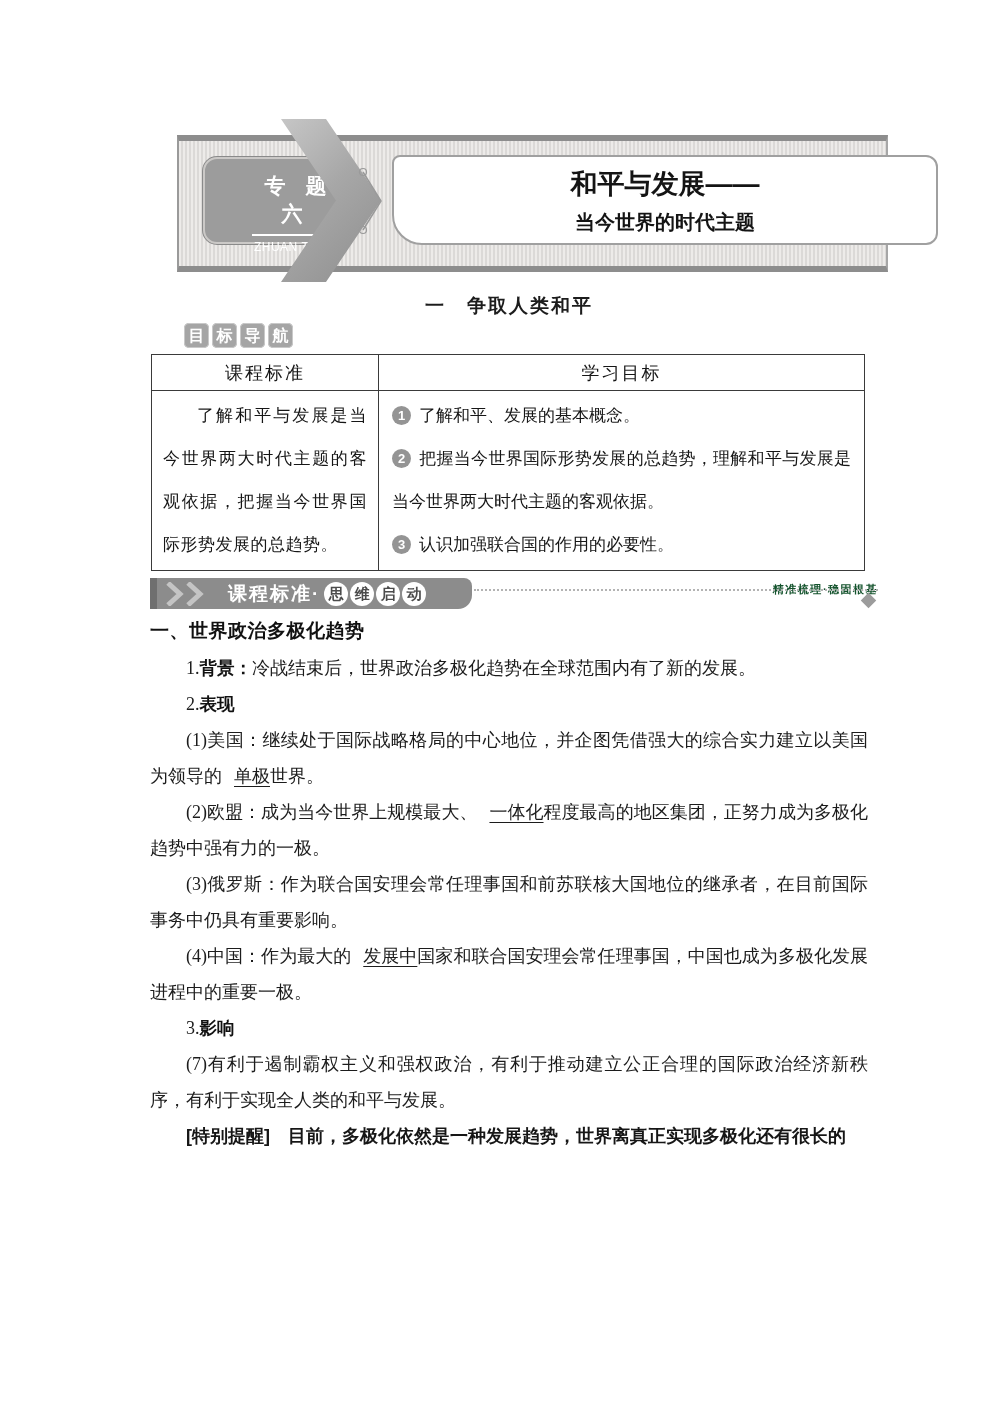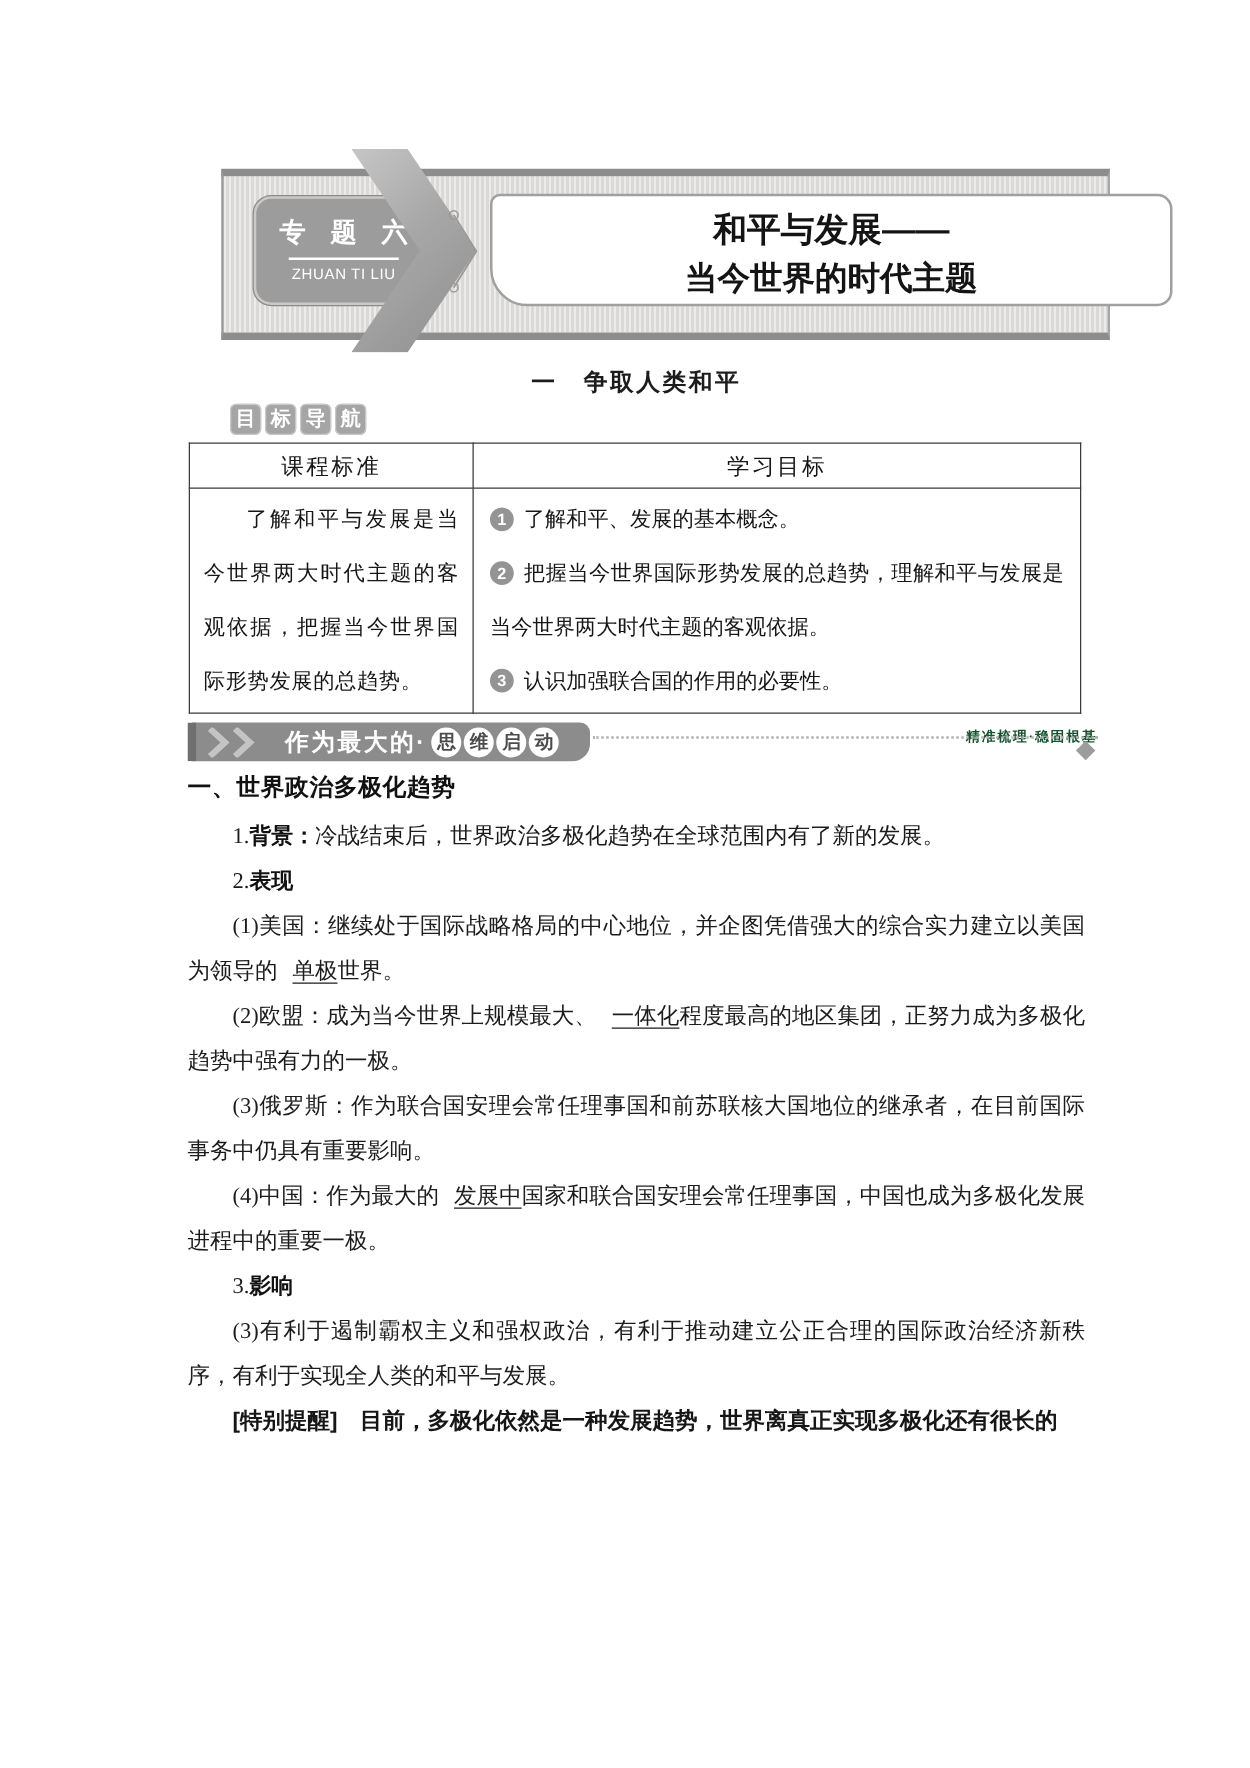--- a/index.html
+++ b/index.html
@@ -19,41 +19,42 @@
     background:repeating-linear-gradient(to right,#edebe9 0px,#edebe9 2px,#dbd9d7 2px,#dbd9d7 4px);
     border-top:6px solid #8d8d8d; border-bottom:6px solid #8d8d8d;
     border-left:2px solid #9a9a9a; border-right:2px solid #a6a6a6;
   }
   .chapter-box {
     position:absolute; left:203px; top:157px; width:144px; height:87px;
     background:#9c9c9c; border:2px solid #cbc9c7; border-radius:14px;
     text-align:center; color:#ffffff;
     font-family:"Liberation Sans", sans-serif;
     box-shadow:0 0 0 1px #8a8a8a;
+    padding-left:41px;
   }
   .chapter-title { margin-top:13px; font-size:21px; font-weight:bold; letter-spacing:7px; text-indent:7px; }
   .chapter-divider { width:88px; height:2px; background:#ffffff; margin:6px auto 4px auto; }
   .chapter-pinyin { font-size:12px; letter-spacing:0.5px; }
 
   .arrow-solid {
     position:absolute; left:281px; top:119px; width:100px; height:163px;
     background:linear-gradient(135deg,#c6c6c6 0%,#a7a7a7 45%,#8e8e8e 100%);
     clip-path:polygon(0% 0%, 45% 0%, 100% 50%, 45% 100%, 0% 100%, 55% 50%);
   }
   .arrow-deco { position:absolute; left:356px; top:164px; }
 
   .title-box {
     position:absolute; left:392px; top:155px; width:546px; height:90px;
     background:#ffffff; border:2px solid #a0a0a0;
     border-radius:8px 12px 12px 30px;
     text-align:center;
     font-family:"Liberation Sans", sans-serif; font-weight:bold; color:#141414;
   }
   .title-line1 { font-size:27px; line-height:37px; margin-top:9px; }
-  .title-line2 { font-size:26px; line-height:38px; }
+  .title-line2 { font-size:20px; line-height:38px; }
 
   
   .lesson-title {
     position:absolute; left:150px; top:293px; width:718px;
     text-align:center; font-size:19px; font-weight:600; letter-spacing:2px;
   }
 
   
   .nav-badge { position:absolute; left:184px; top:323px; display:flex; gap:3px; }
   .badge-char {
@@ -180,21 +181,21 @@
     </td>
   </tr>
 </tbody>
   </table>
 
 <div class="sec-banner">
   <svg class="sec-chevrons" width="52" height="24" viewBox="0 0 52 24">
     <polyline points="4,1 16,12 4,23" fill="none" stroke="#c4c4c4" stroke-width="5"></polyline>
     <polyline points="24,1 36,12 24,23" fill="none" stroke="#c4c4c4" stroke-width="5"></polyline>
   </svg>
-  <span class="sec-banner-text">作为最大的·</span>
+  <span class="sec-banner-text">课程标准·</span>
   <span class="banner-circles">
       <span class="circle-char">思</span>
       <span class="circle-char">维</span>
       <span class="circle-char">启</span>
       <span class="circle-char">动</span>
     </span>
 </div>
 <div class="tagline">精准梳理·稳固根基</div>
 <div class="dotline"></div>
 <div class="diamond"></div>
@@ -202,18 +203,18 @@
 <div class="content">
   <h3 class="content-heading">一、世界政治多极化趋势</h3>
   <div>
       <p><span class="seg-n">1.</span><span class="seg-b">背景：</span><span class="seg-n">冷战结束后，世界政治多极化趋势在全球范围内有了新的发展。</span></p>
       <p><span class="seg-n">2.</span><span class="seg-b">表现</span></p>
       <p><span class="seg-n">(1)美国：继续处于国际战略格局的中心地位，并企图凭借强大的综合实力建立以美国为领导的</span><span class="seg-u">单极</span><span class="seg-n">世界。</span></p>
       <p><span class="seg-n">(2)欧盟：成为当今世界上规模最大、</span><span class="seg-u">一体化</span><span class="seg-n">程度最高的地区集团，正努力成为多极化趋势中强有力的一极。</span></p>
       <p><span class="seg-n">(3)俄罗斯：作为联合国安理会常任理事国和前苏联核大国地位的继承者，在目前国际事务中仍具有重要影响。</span></p>
       <p><span class="seg-n">(4)中国：作为最大的</span><span class="seg-u">发展中</span><span class="seg-n">国家和联合国安理会常任理事国，中国也成为多极化发展进程中的重要一极。</span></p>
       <p><span class="seg-n">3.</span><span class="seg-b">影响</span></p>
-      <p><span class="seg-n">(3)有利于遏制霸权主义和强权政治，有利于推动建立公正合理的国际政治经济新秩序，有利于实现全人类的和平与发展。</span></p>
+      <p><span class="seg-n">(7)有利于遏制霸权主义和强权政治，有利于推动建立公正合理的国际政治经济新秩序，有利于实现全人类的和平与发展。</span></p>
     </div>
   <p class="special-note">
     <span class="note-label">[特别提醒]</span><span class="note-text">目前，多极化依然是一种发展趋势，世界离真正实现多极化还有很长的</span>
   </p>
 </div>
 
 </body></html>

